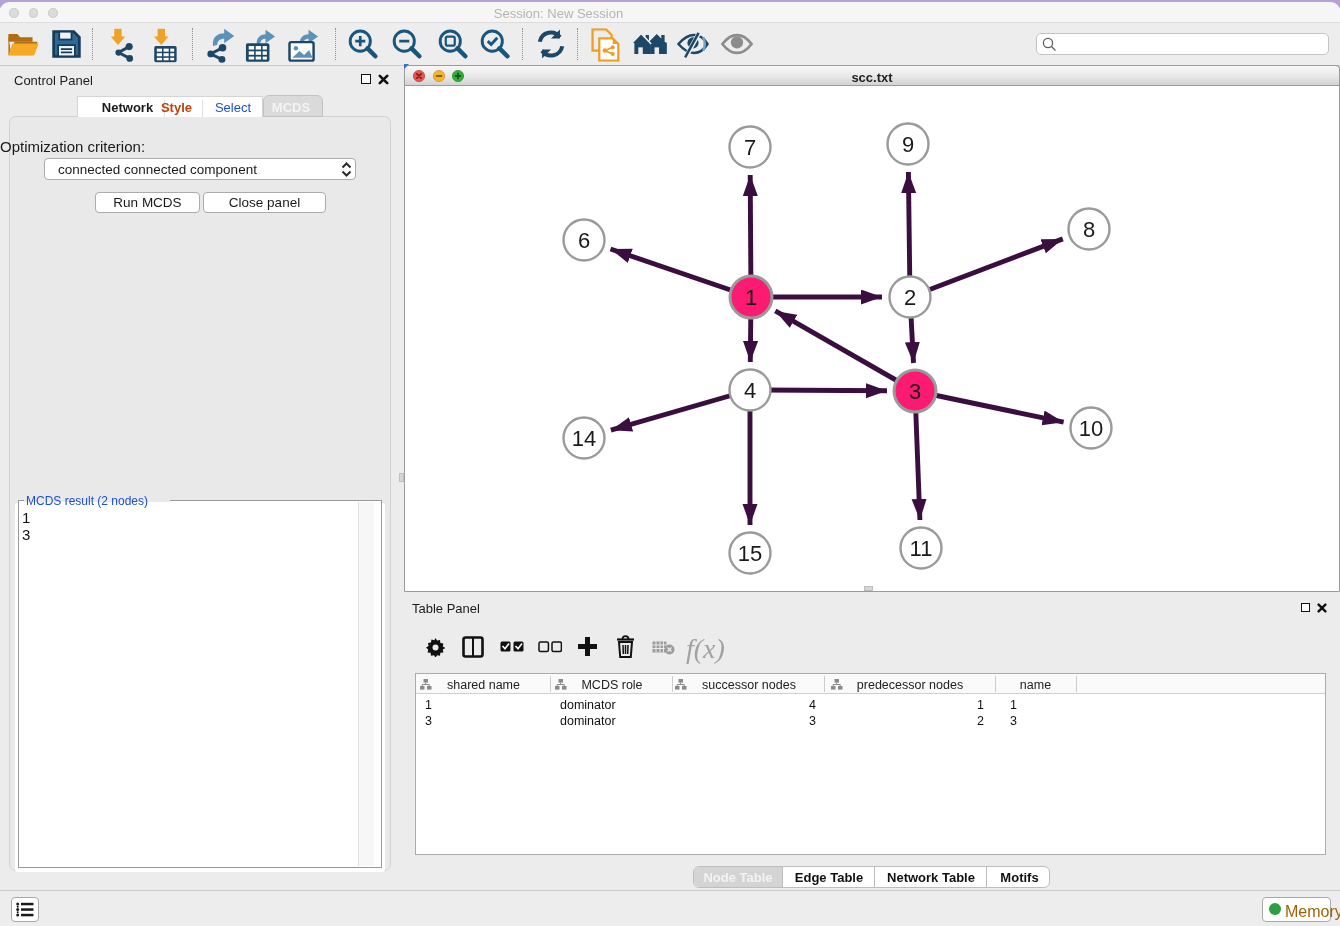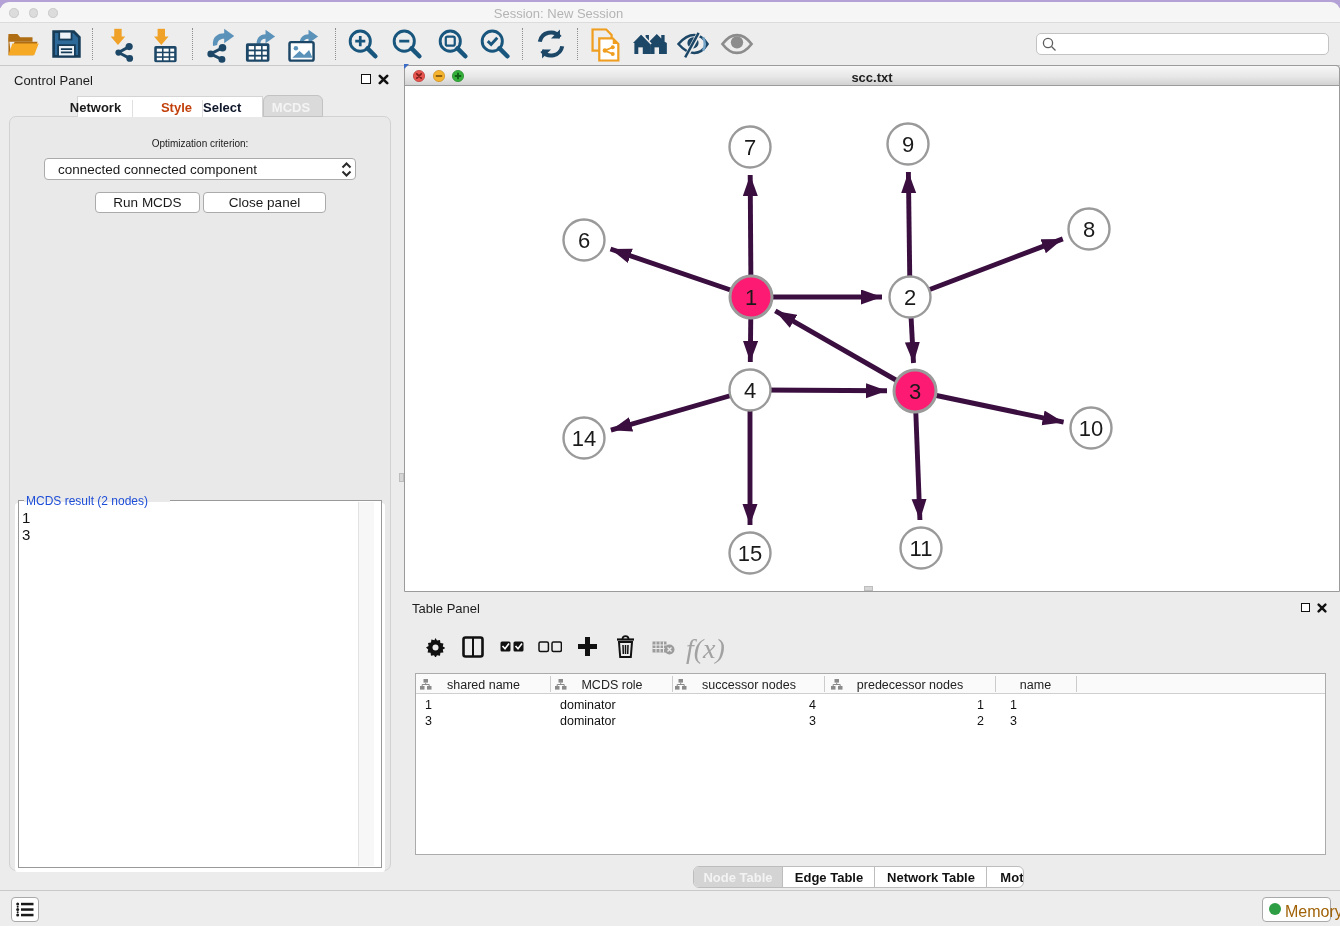--- a/index.html
+++ b/index.html
@@ -165,25 +165,25 @@
 <div class="abs" style="left:361px;top:74px;width:10px;height:10px;border:1.6px solid #111;background:#fff"></div>
 <svg class="abs" style="left:378px;top:74px" width="11" height="11" viewBox="0 0 11 11">
  <path d="M1.8 1.8 L9.2 9.2 M9.2 1.8 L1.8 9.2" stroke="#111" stroke-width="2.6" stroke-linecap="round"></path>
 </svg>
 
 <div class="abs" style="left:9px;top:116px;width:382px;height:755px;background:#e9e9e9;border:1px solid #d2d2d2;border-radius:7px"></div>
 
 <div class="abs" style="left:263px;top:95px;width:60px;height:22px;background:#dadada;border:1px solid #c2c2c2;border-radius:6px 6px 0 0"></div>
 <div class="abs" style="left:291px;top:100px;width:60px;height:14px;margin-left:-30px;text-align:center;font-size:13px;font-weight:700;color:#f4f4f4">MCDS</div>
 <div class="abs" style="left:77px;top:96px;width:186px;height:21px;background:#fff;border:1px solid #d4d4d4;border-bottom:none"></div>
-<div class="abs" style="left:59px;top:100px;width:74px;text-align:center;font-size:13px;font-weight:700;color:#1a1a1a;border-right:1px solid #e0e0e0;height:17px">Network</div>
+<div class="abs" style="left:91px;top:100px;width:74px;text-align:center;font-size:13px;font-weight:700;color:#1a1a1a;border-right:1px solid #e0e0e0;height:17px">Network</div>
 <div class="abs" style="left:151px;top:100px;width:52px;text-align:center;font-size:13px;font-weight:700;color:#c2410c;border-right:1px solid #e0e0e0;height:17px">Style</div>
-<div class="abs" style="left:203px;top:100px;width:60px;font-size:13px;font-weight:700;color:#0f172a">Select</div>
-
-<div class="abs" style="left:0;top:138px;width:400px;text-align:center;font-size:10px;color:#1a1a1a">Optimization criterion:</div>
+<div class="abs" style="left:203px;top:100px;width:60px;text-align:center;font-size:13px;font-weight:400;color:#1d4ed8">Select</div>
+
+<div class="abs" style="left:0;top:138px;width:400px;text-align:left;font-size:15px;color:#1a1a1a">Optimization criterion:</div>
 <div class="abs" style="left:44px;top:158px;width:312px;height:22px;background:#fff;border:1px solid #ababab;border-radius:4px"></div>
 <div class="abs" style="left:58px;top:162px;font-size:13.5px;color:#1a1a1a">connected connected component</div>
 <svg class="abs" style="left:340px;top:162px" width="13" height="15" viewBox="0 0 13 15">
  <path d="M2.5 5.5 L6.5 1.5 L10.5 5.5" fill="none" stroke="#2a2a2a" stroke-width="2"></path>
  <path d="M2.5 9.5 L6.5 13.5 L10.5 9.5" fill="none" stroke="#2a2a2a" stroke-width="2"></path>
 </svg>
 <div class="abs" style="left:95px;top:192px;width:105px;height:21px;background:#fff;border:1px solid #ababab;border-radius:4px;text-align:center;font-size:13.5px;line-height:19px;color:#1a1a1a">Run MCDS</div>
 <div class="abs" style="left:203px;top:192px;width:123px;height:21px;background:#fff;border:1px solid #ababab;border-radius:4px;text-align:center;font-size:13.5px;line-height:19px;color:#1a1a1a">Close panel</div>
 
 <div class="abs" style="left:15px;top:503px;width:370px;height:369px;background:#fff;border-radius:3px"></div>
@@ -339,21 +339,21 @@
 <div class="abs" style="left:425px;top:714px;font-size:12.5px;color:#111">3</div>
 <div class="abs" style="left:560px;top:698px;font-size:12.5px;color:#111">dominator</div>
 <div class="abs" style="left:560px;top:714px;font-size:12.5px;color:#111">dominator</div>
 <div class="abs" style="left:700px;top:698px;width:116px;text-align:right;font-size:12.5px;color:#111">4</div>
 <div class="abs" style="left:700px;top:714px;width:116px;text-align:right;font-size:12.5px;color:#111">3</div>
 <div class="abs" style="left:860px;top:698px;width:124px;text-align:right;font-size:12.5px;color:#111">1</div>
 <div class="abs" style="left:860px;top:714px;width:124px;text-align:right;font-size:12.5px;color:#111">2</div>
 <div class="abs" style="left:1010px;top:698px;font-size:12.5px;color:#111">1</div>
 <div class="abs" style="left:1010px;top:714px;font-size:12.5px;color:#111">3</div>
 
-<div class="abs" style="left:693px;top:866px;width:331px;height:22px;background:#fff;border:1px solid #bdbdbd;border-radius:6px;overflow:hidden">
+<div class="abs" style="left:693px;top:866px;width:357px;height:22px;background:#fff;border:1px solid #bdbdbd;border-radius:6px;overflow:hidden">
  <div style="position:absolute;left:0;top:0;width:89px;height:22px;background:#d4d4d4;border-right:1px solid #bdbdbd;text-align:center;font-size:13px;font-weight:700;line-height:21px;color:#f3f3f3">Node Table</div>
  <div style="position:absolute;left:90px;top:0;width:91px;height:22px;border-right:1px solid #bdbdbd;text-align:center;font-size:13px;font-weight:700;line-height:21px;color:#111">Edge Table</div>
  <div style="position:absolute;left:182px;top:0;width:111px;height:22px;border-right:1px solid #bdbdbd;text-align:center;font-size:13px;font-weight:700;line-height:21px;color:#111">Network Table</div>
  <div style="position:absolute;left:294px;top:0;width:63px;height:22px;text-align:center;font-size:13px;font-weight:700;line-height:21px;color:#111">Motifs</div>
 </div>
 
 <div class="abs" style="left:0;top:890px;width:1340px;height:36px;background:#ededed;border-top:1px solid #c9c9c9"></div>
 <div class="abs" style="left:11px;top:897px;width:28px;height:25px;background:#fff;border:1px solid #a9a9a9;border-radius:4px"></div>
 <svg class="abs" style="left:16px;top:902px" width="18" height="15" viewBox="0 0 18 15">
  <g fill="#1a1a1a">

